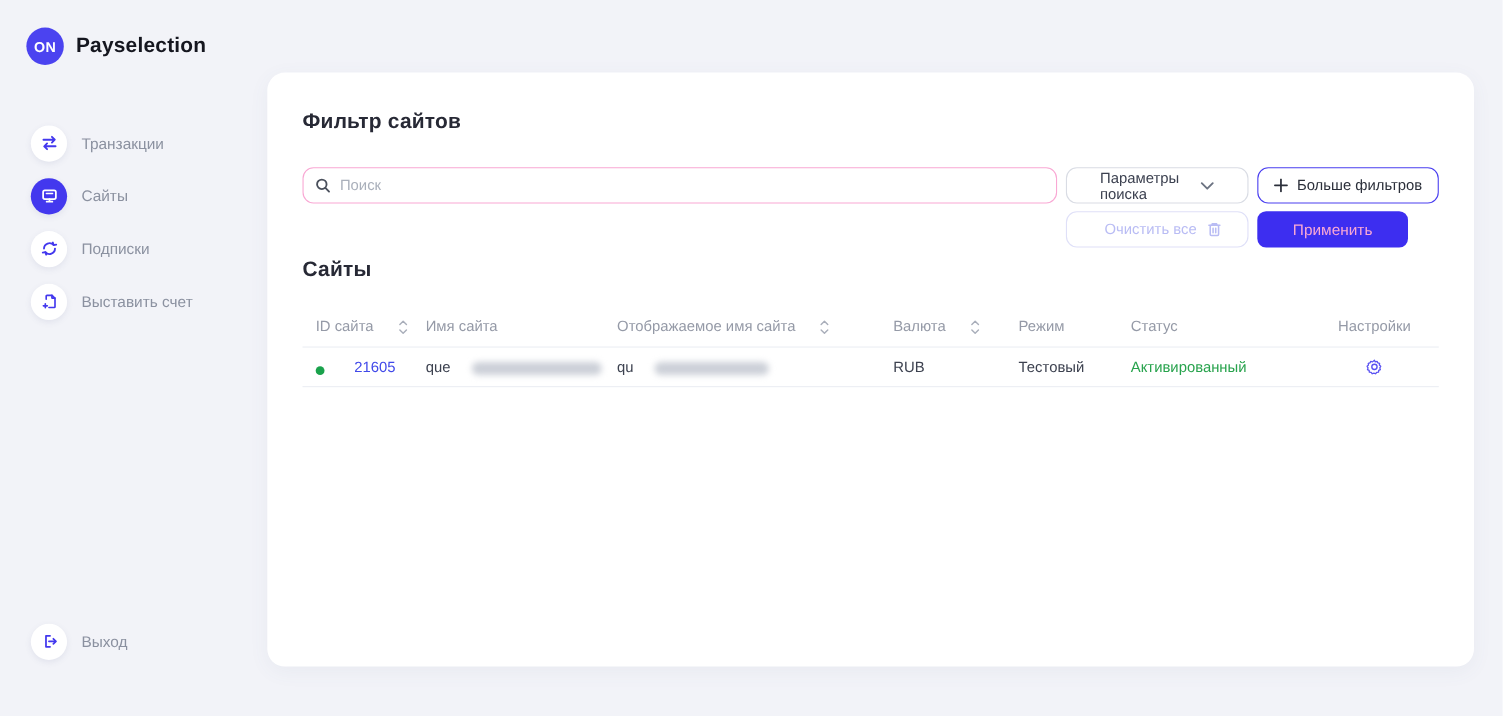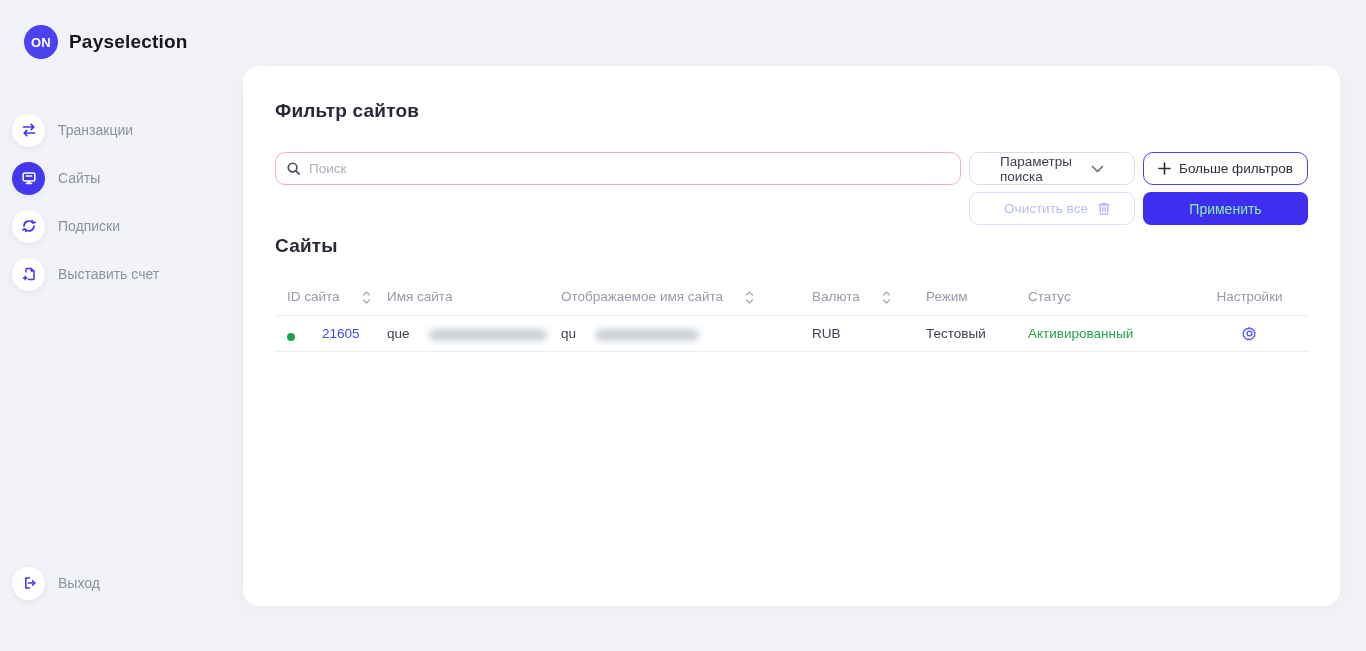--- a/index.html
+++ b/index.html
@@ -16,21 +16,21 @@
   .brand-circle {
     width:34px; height:34px; border-radius:50%;
     background:#4b43f0; color:#fff;
     display:flex; align-items:center; justify-content:center;
     font-weight:bold; font-size:13px; letter-spacing:.3px;
   }
   .brand-name { font-size:19px; font-weight:bold; color:#15161f; letter-spacing:.2px; }
 
   
   .sidebar { position:absolute; left:0; top:106px; width:243px; }
-  .side-item { display:flex; align-items:center; gap:13px; height:48px; padding-left:12px; cursor:pointer; }
+  .side-item { display:flex; align-items:center; gap:13px; height:48px; padding-left:28px; cursor:pointer; }
   .side-circle {
     width:33px; height:33px; border-radius:50%; background:#fff;
     box-shadow:0 2px 6px rgba(80,90,140,.10);
     display:flex; align-items:center; justify-content:center; flex:0 0 auto;
   }
   .side-circle.active { background:#4338ee; }
   .side-label { font-size:14px; color:#8b91a0; }
   .logout { position:absolute; left:0; top:559px; width:243px; }
 
   
@@ -54,21 +54,21 @@
     font-family:"Liberation Sans", sans-serif;
   }
   .search-box input::placeholder { color:#aab0bb; }
 
   .ctl { position:absolute; height:33px; border-radius:10px; display:flex; align-items:center;
          justify-content:center; font-size:13.5px; cursor:pointer; background:#fff; }
   .dd-params { left:726px; top:86px; width:166px; border:1px solid #d9dce4; color:#3c4150;
                justify-content:space-between; padding:0 30px; }
   .btn-more  { left:900px; top:86px; width:165px; border:1.5px solid #4a3ff0; color:#2b2f3a; gap:8px; }
   .btn-clear { left:726px; top:126px; width:166px; border:1px solid #dfe0f8; color:#b9bcf4; gap:9px; cursor:default;padding-left:11px; }
-  .btn-apply { left:900px; top:126px; width:165px; background:#3d2ef0; border:none; color:#86efac;
+  .btn-apply { left:900px; top:126px; width:137px; background:#3d2ef0; border:none; color:#f9a8d4;
                border-radius:8px; font-size:14px; }
 
   
   .table { position:absolute; left:32px; top:212px; width:1033px; font-size:13.5px; }
   .tr { display:flex; align-items:center; border-bottom:1px solid #eceef3; }
   .tr.head { height:38px; color:#959aa7; }
   .tr.row  { height:36px; color:#3d4250; }
   .td { flex:0 0 auto; display:flex; align-items:flex-end; gap:18px; }
   .c1 { width:112px; padding-left:12px; }
   .c2 { width:174px; }

